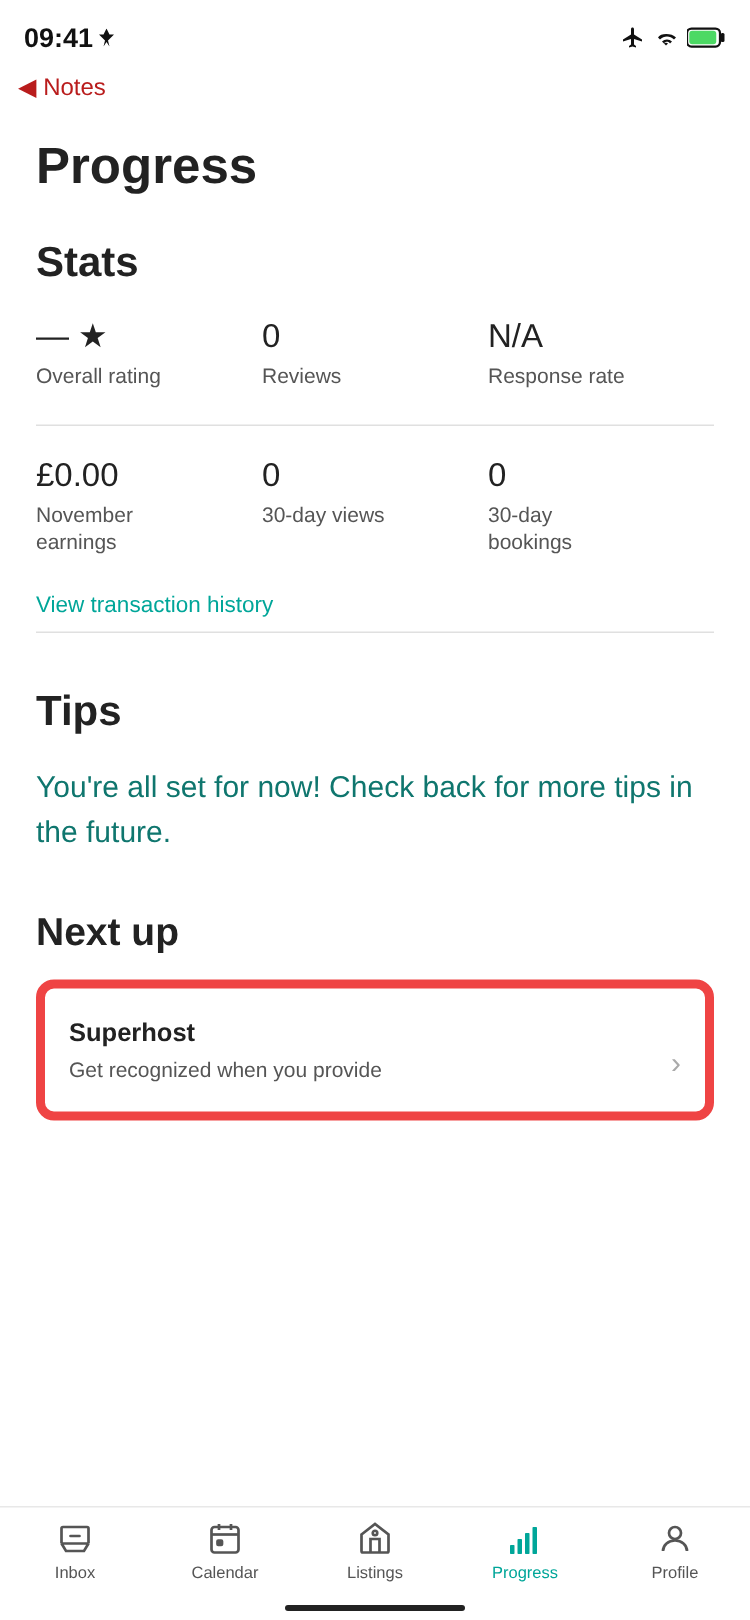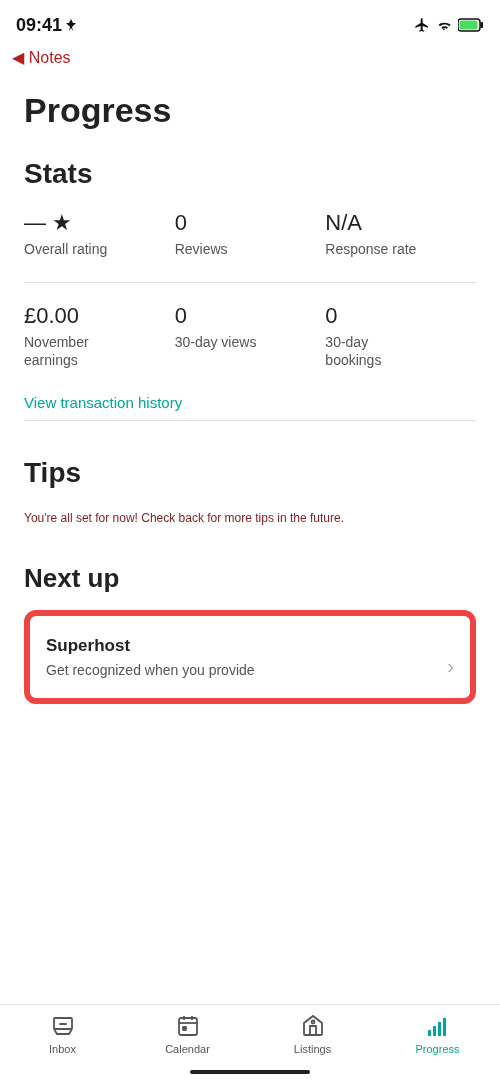--- a/index.html
+++ b/index.html
@@ -107,22 +107,22 @@
       text-decoration: none;
       cursor: pointer;
     }
 
     
     .tips-section {
       margin-top: 36px;
       margin-bottom: 36px;
     }
     .tips-text {
-      font-size: 12px;
-      color: #7f1d1d;
+      font-size: 20px;
+      color: #0f766e;
       line-height: 1.5;
     }
 
     
     .next-up-section {
       margin-top: 8px;
     }
     .next-up-title {
       font-size: 26px;
       font-weight: 700;
@@ -347,16 +347,25 @@
       <svg width="24" height="24" viewBox="0 0 24 24" fill="none" stroke="#00a699" stroke-width="1.8">
         <rect x="2" y="16" width="3" height="6" rx="0.5" fill="#00a699" stroke="none"></rect>
         <rect x="7" y="12" width="3" height="10" rx="0.5" fill="#00a699" stroke="none"></rect>
         <rect x="12" y="8" width="3" height="14" rx="0.5" fill="#00a699" stroke="none"></rect>
         <rect x="17" y="4" width="3" height="18" rx="0.5" fill="#00a699" stroke="none"></rect>
       </svg>
     </div>
     <span class="tab-label active">Progress</span>
   </div>
 
+  <div class="tab-item">
+    <div class="tab-icon">
+      <svg width="24" height="24" viewBox="0 0 24 24" fill="none" stroke="#555" stroke-width="1.8">
+        <circle cx="12" cy="8" r="4"></circle>
+        <path d="M4 20c0-4 3.6-7 8-7s8 3 8 7"></path>
+      </svg>
+    </div>
+    <span class="tab-label">Profile</span>
+  </div>
 
 </div>
 
 <div class="home-indicator"></div>
 
 </body></html>

